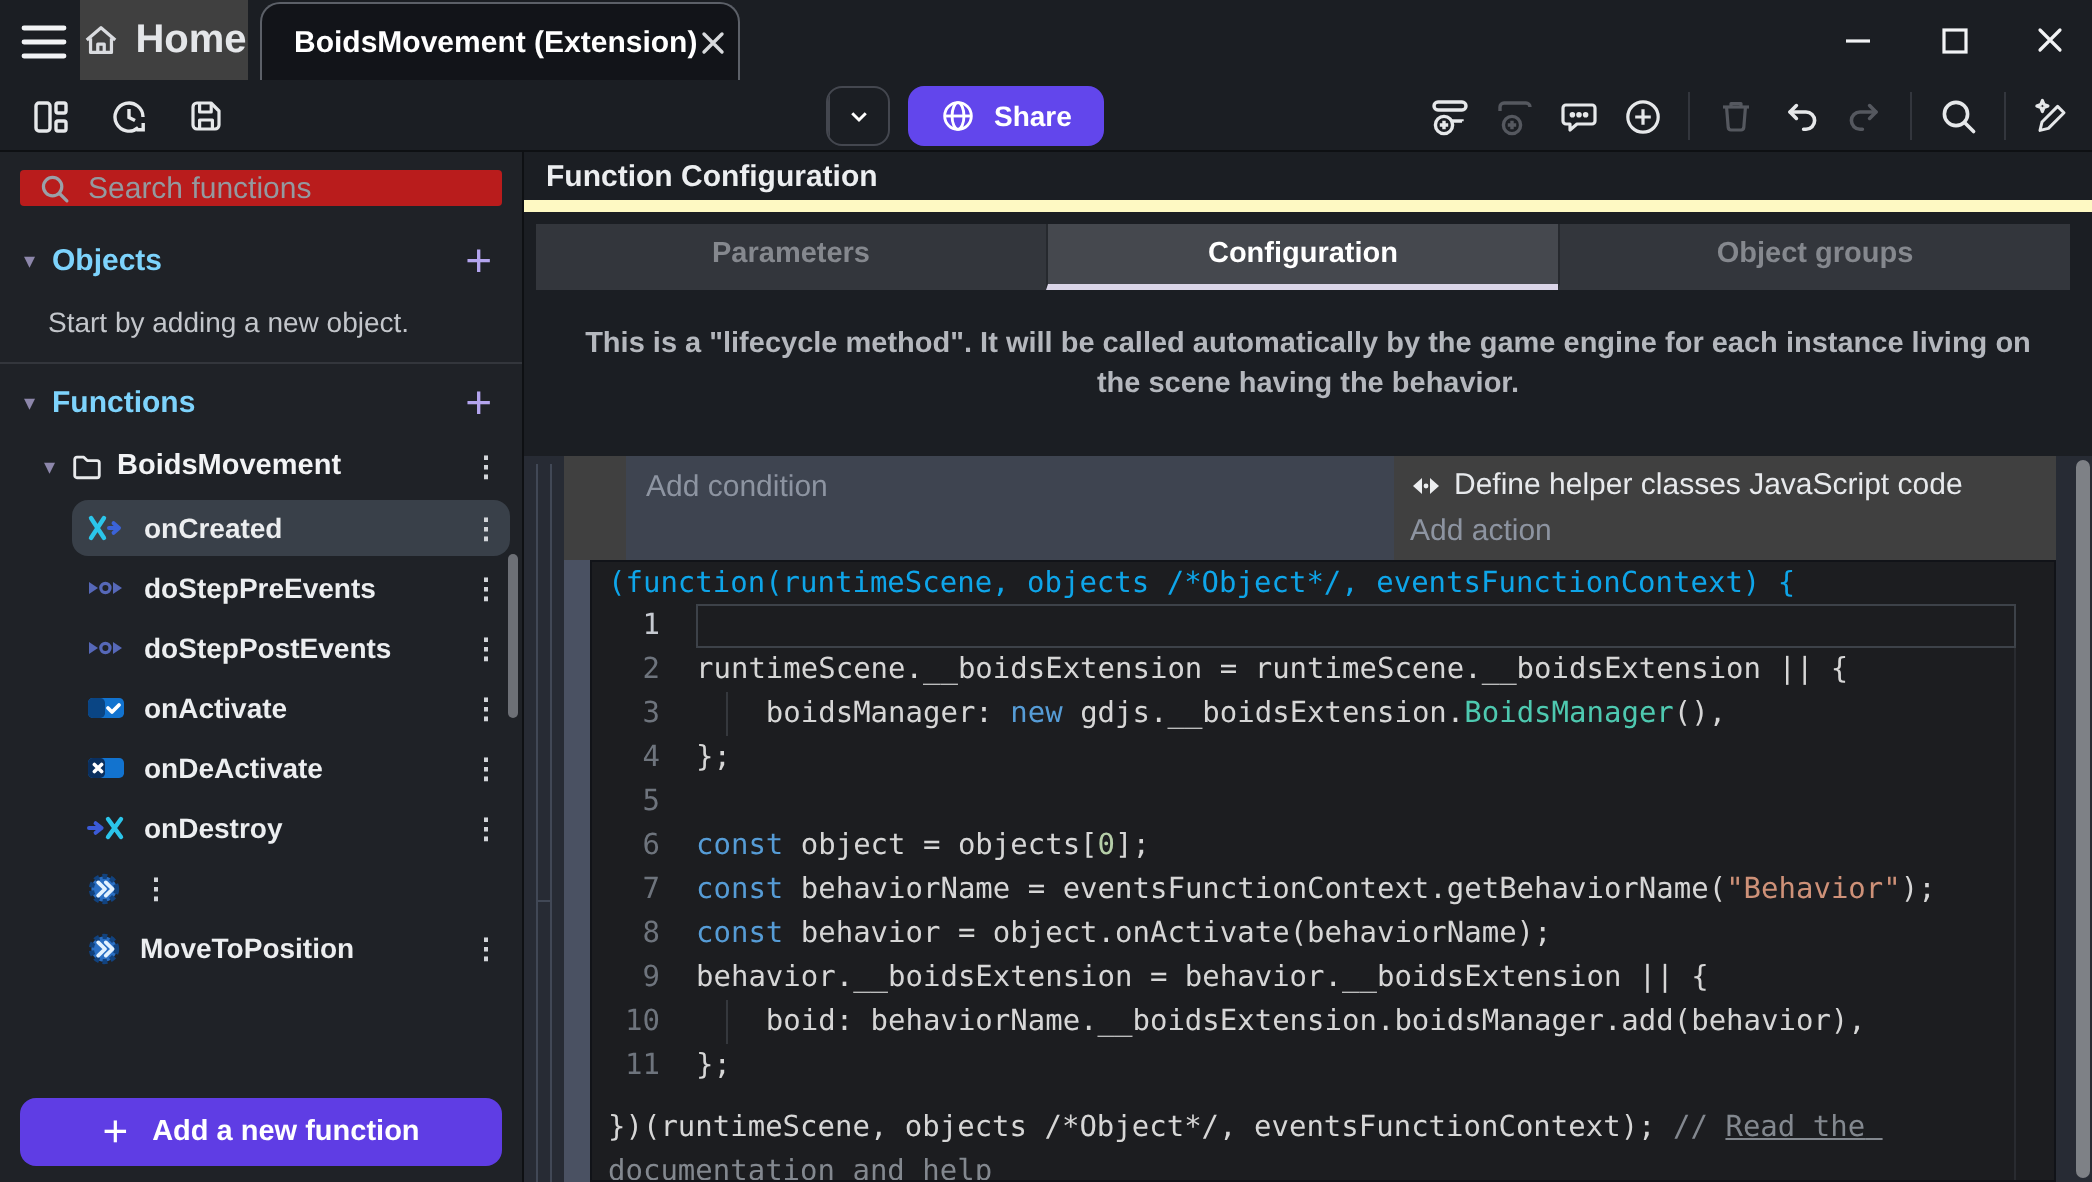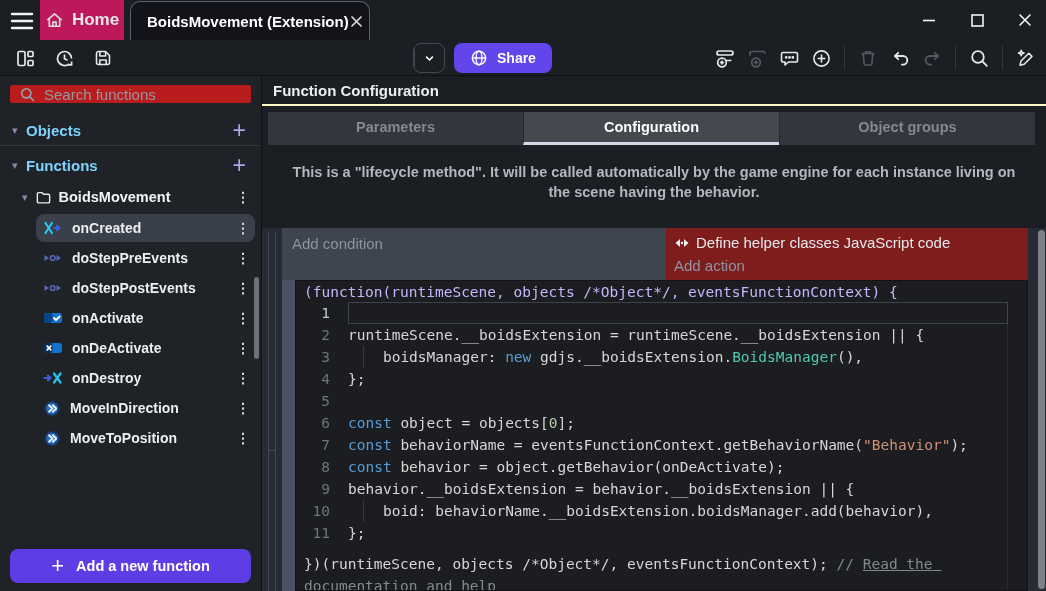--- a/index.html
+++ b/index.html
@@ -3,22 +3,22 @@
 <meta charset="utf-8">
 <style>
   * { box-sizing: border-box; margin: 0; padding: 0; }
   html,body { width:1046px; height:591px; overflow:hidden; background:#1b1e23;
     font-family:"Liberation Sans", sans-serif; color:#e8eaed; }
   svg { display:block; }
 
   
   .titlebar { position:absolute; left:0; top:0; width:1046px; height:40px; background:#1b1e23; }
   .hamburger { position:absolute; left:8px; top:8px; width:26px; height:24px; padding:2px; cursor:pointer; }
-  .tab-home { position:absolute; left:40px; top:0; width:84px; height:40px; background:#be185d;
-    display:flex; align-items:center; justify-content:center; gap:8px; font-weight:700; font-size:17px; color:#e4e6e9; }
+  .tab-home { position:absolute; left:40px; top:0; width:84px; height:40px; background:#404040;
+    display:flex; align-items:center; justify-content:center; gap:8px; font-weight:700; font-size:20px; color:#e4e6e9; }
   .tab-doc { position:absolute; left:130px; top:1px; width:240px; height:40px; background:#121419;
     border:1px solid #5c6068; border-bottom:none; border-radius:10px 10px 0 0;
     display:flex; align-items:center; padding:0 12px 0 16px; font-weight:700; font-size:15px; color:#ffffff; }
   .tab-doc .label { flex:1; white-space:nowrap; }
   .winctrl { position:absolute; right:12px; top:0; height:40px; display:flex; align-items:center; gap:30px; }
   .winbtn { width:18px; height:18px; display:flex; align-items:center; justify-content:center; cursor:pointer; }
 
   
   .toolbar { position:absolute; left:0; top:40px; width:1046px; height:36px; background:#1b1e23;
     border-bottom:1px solid #0e1013; }
@@ -57,44 +57,44 @@
   .fn-item.selected { background:#394049; }
   .fn-item .name { font-weight:700; font-size:14px; color:#eceef0; flex:1; white-space:nowrap; }
   .btn-addfn { position:absolute; left:10px; right:10px; bottom:8px; height:34px; background:#5f3de4; border-radius:8px;
     display:flex; align-items:center; justify-content:center; gap:12px; color:#fff; font-weight:700; font-size:14.5px; cursor:pointer; }
   .btn-addfn .plus { font-size:22px; font-weight:400; }
   .sb-scroll { position:absolute; right:2px; top:201px; width:5px; height:82px; background:#6d7076; border-radius:3px; }
 
   
   .main { position:absolute; left:262px; top:76px; width:784px; height:515px; background:#1b1e23; }
   .main-header { height:30px; display:flex; align-items:center; padding:0 11px; font-weight:700; font-size:15px;
-    color:#eceef0; border-bottom:2px solid #fef9c3; }
+    color:#eceef0; border-bottom:6px solid #fef9c3; }
   .cfg-tabs { display:flex; margin:6px 11px 0 6px; height:33px; background:#33363c; }
   .cfg-tab { flex:1; display:flex; align-items:center; justify-content:center; font-weight:700; font-size:14.5px;
     color:#85888e; cursor:pointer; border-bottom:3px solid transparent; }
   .cfg-tab + .cfg-tab { border-left:1px solid #26292e; }
   .cfg-tab.active { background:#45484e; color:#ffffff; border-bottom-color:#dad5e8; }
   .cfg-desc { margin:17px 30px 0 30px; text-align:center; color:#b4b7bd; font-weight:600; font-size:14.5px; line-height:20px; }
 
   
   .events { position:absolute; left:0; top:152px; width:784px; height:363px; background:#272b34; overflow:hidden; }
   .rail1 { position:absolute; left:6px; top:4px; bottom:0; width:1px; background:#414856; }
   .rail2 { position:absolute; left:13px; top:4px; bottom:0; width:1px; background:#414856; }
   .rail-tick { position:absolute; left:6px; top:222px; width:8px; height:1px; background:#414856; }
-  .event-std { position:absolute; left:20px; right:18px; top:0; height:52px; background:#7f1d1d; display:flex; }
+  .event-std { position:absolute; left:20px; right:18px; top:0; height:52px; background:#404040; display:flex;padding-left:31px; }
   .cond-cell { width:384px; height:52px; background:#3e4450; padding:7px 10px; font-size:15px; color:#8d94a1; cursor:pointer; }
   .act-cell { flex:1; padding:3px 8px; }
   .act-row { display:flex; align-items:center; gap:6px; height:23px; font-size:15px; color:#e7e9ec; cursor:pointer; }
   .act-add { height:23px; display:flex; align-items:center; font-size:15px; color:#8d94a1; cursor:pointer; }
   .event-js { position:absolute; left:20px; right:18px; top:52px; bottom:0; display:flex; }
   .js-strip { width:13px; background:#4a5162; cursor:pointer; }
   .js-code { flex:1; background:#1c1d20; border:1px solid #111318; position:relative; overflow:hidden;
     font-family:"DejaVu Sans Mono", monospace; font-size:14.5px; color:#d6d6d6; }
   .ruler { position:absolute; right:19px; top:26px; bottom:0; width:1px; background:#292b30; }
-  .js-header { padding:3px 8px 2px 8px; white-space:pre; color:#c4b5fd; }
+  .js-header { padding:3px 8px 2px 8px; white-space:pre; color:#0ea5e9; }
   .code-row { display:flex; height:22px; line-height:22px; }
   .lnum { width:34px; text-align:right; color:#6e747d; flex-shrink:0; user-select:none; }
   .lcontent { margin-left:18px; flex:1; white-space:pre; position:relative; height:22px; }
   .code-row.current .lnum { color:#c6cad1; }
   .code-row.current .lcontent { border:1px solid #3d4249; margin-right:19px; }
   .guide { position:absolute; left:15px; top:0; bottom:0; width:1px; background:#35383d; }
   .tok-k { color:#569cd6; } .tok-t { color:#4ec9b0; } .tok-s { color:#ce9178; }
   .tok-n { color:#b5cea8; } .tok-p { color:#d6d6d6; }
   .js-footer { padding:9px 8px 0 8px; white-space:pre-wrap; word-break:break-word; line-height:22px; color:#d6d6d6; }
   .js-footer .cm { color:#83888f; }
@@ -273,20 +273,21 @@
       </svg>
     </span>
     <input type="text" value="" placeholder="Search functions" style="">
   </div>
 
   <div class="sec-head">
     <span class="caret">▾</span>
     <span class="name">Objects</span>
     <span class="plus">+</span>
   </div>
+  <div class="sb-empty">Start by adding a new object.</div>
   <div class="sb-div"></div>
 
   <div class="sec-head" style="margin-top:4px;">
     <span class="caret">▾</span>
     <span class="name">Functions</span>
     <span class="plus">+</span>
   </div>
 
   <div class="grp-row">
     <span class="caret">▾</span>
@@ -363,21 +364,20 @@
     <span class="name">onDestroy</span>
     <span class="kebab">⋮</span>
   </div>
   <div class="fn-item">
     <span>
       <svg width="18" height="17" viewBox="0 0 17 17">
         <circle cx="8.5" cy="8.5" r="6.3" fill="#2a6fc4" stroke="#11427e" stroke-width="2.6" stroke-dasharray="2.4 1.7"></circle>
         <path d="M5.6 5.2 L9 8.5 l-3.4 3.3 M9.4 5.2 L12.8 8.5 l-3.4 3.3" stroke="#e2f1ff" stroke-width="1.9" fill="none" stroke-linecap="round" stroke-linejoin="round"></path>
       </svg>
     </span>
-    <span class="name">MoveInDirection</span>
     <span class="kebab">⋮</span>
   </div>
   <div class="fn-item">
     <span>
       <svg width="18" height="17" viewBox="0 0 17 17">
         <circle cx="8.5" cy="8.5" r="6.3" fill="#2a6fc4" stroke="#11427e" stroke-width="2.6" stroke-dasharray="2.4 1.7"></circle>
         <path d="M5.6 5.2 L9 8.5 l-3.4 3.3 M9.4 5.2 L12.8 8.5 l-3.4 3.3" stroke="#e2f1ff" stroke-width="1.9" fill="none" stroke-linecap="round" stroke-linejoin="round"></path>
       </svg>
     </span>
     <span class="name">MoveToPosition</span>
@@ -454,21 +454,21 @@
             <div class="code-row">
               <span class="lnum">6</span>
               <span class="lcontent"><span class="tok-k">const</span><span class="tok-p"> object = objects[</span><span class="tok-n">0</span><span class="tok-p">];</span></span>
             </div>
             <div class="code-row">
               <span class="lnum">7</span>
               <span class="lcontent"><span class="tok-k">const</span><span class="tok-p"> behaviorName = eventsFunctionContext.getBehaviorName(</span><span class="tok-s">"Behavior"</span><span class="tok-p">);</span></span>
             </div>
             <div class="code-row">
               <span class="lnum">8</span>
-              <span class="lcontent"><span class="tok-k">const</span><span class="tok-p"> behavior = object.getBehavior(onDeActivate);</span></span>
+              <span class="lcontent"><span class="tok-k">const</span><span class="tok-p"> behavior = object.onActivate(behaviorName);</span></span>
             </div>
             <div class="code-row">
               <span class="lnum">9</span>
               <span class="lcontent"><span class="tok-p">behavior.__boidsExtension = behavior.__boidsExtension || {</span></span>
             </div>
             <div class="code-row">
               <span class="lnum">10</span>
               <span class="lcontent"><span class="guide"></span><span class="tok-p">    boid: behaviorName.__boidsExtension.boidsManager.add(behavior),</span></span>
             </div>
             <div class="code-row">

